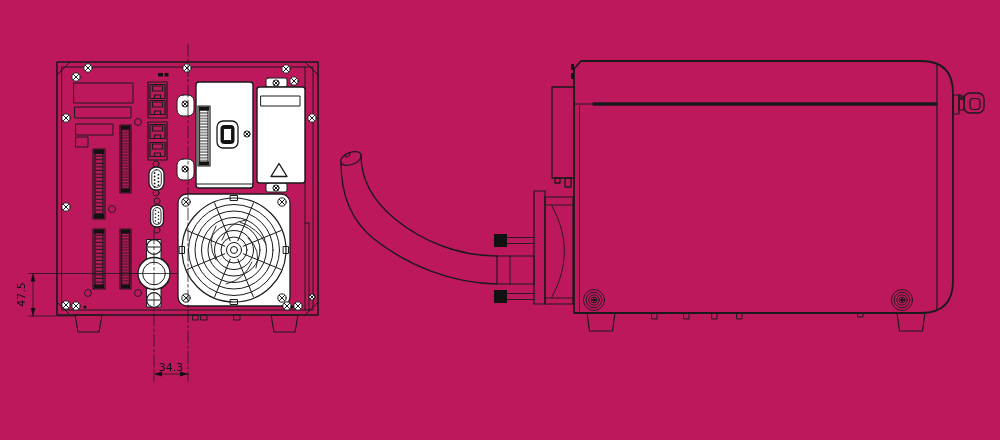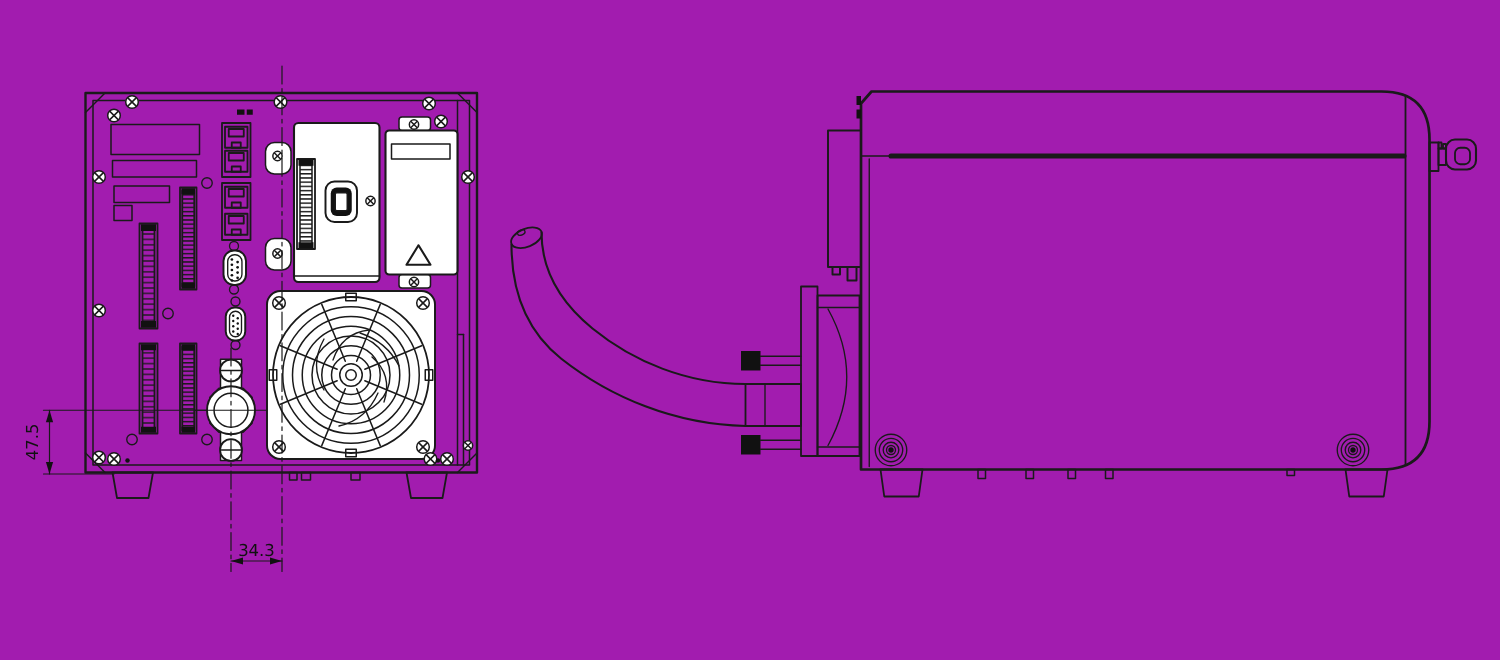--- a/index.html
+++ b/index.html
@@ -1,16 +1,16 @@
 <!DOCTYPE html>
 <html><head>
 <meta charset="utf-8">
 <style>
   html,body{margin:0;padding:0;background:#fff;}
-  .stage{width:1000px;height:440px;background:#a21caf;position:relative;overflow:hidden;text-decoration:underline;}
+  .stage{width:1000px;height:440px;background:#be185d;position:relative;overflow:hidden;text-decoration:underline;}
   svg{display:block;}
   
   #drawing{stroke:#1a1a1a;fill:none;stroke-width:1;stroke-linecap:round;stroke-linejoin:round;}
   .w12{stroke-width:1.2}.w13{stroke-width:1.3}.w14{stroke-width:1.4}.w16{stroke-width:1.6}
   .w18{stroke-width:1.8}.w08{stroke-width:.8}.w09{stroke-width:.9}.seam{stroke-width:3.4}
   .dark{fill:#111;stroke:none}
   .wh{fill:#fff}
   .txt{fill:#111;stroke:none;font-family:"DejaVu Sans",sans-serif;font-size:11px;}
   .cl{stroke-dasharray:12 3 2.5 3}
 </style>

